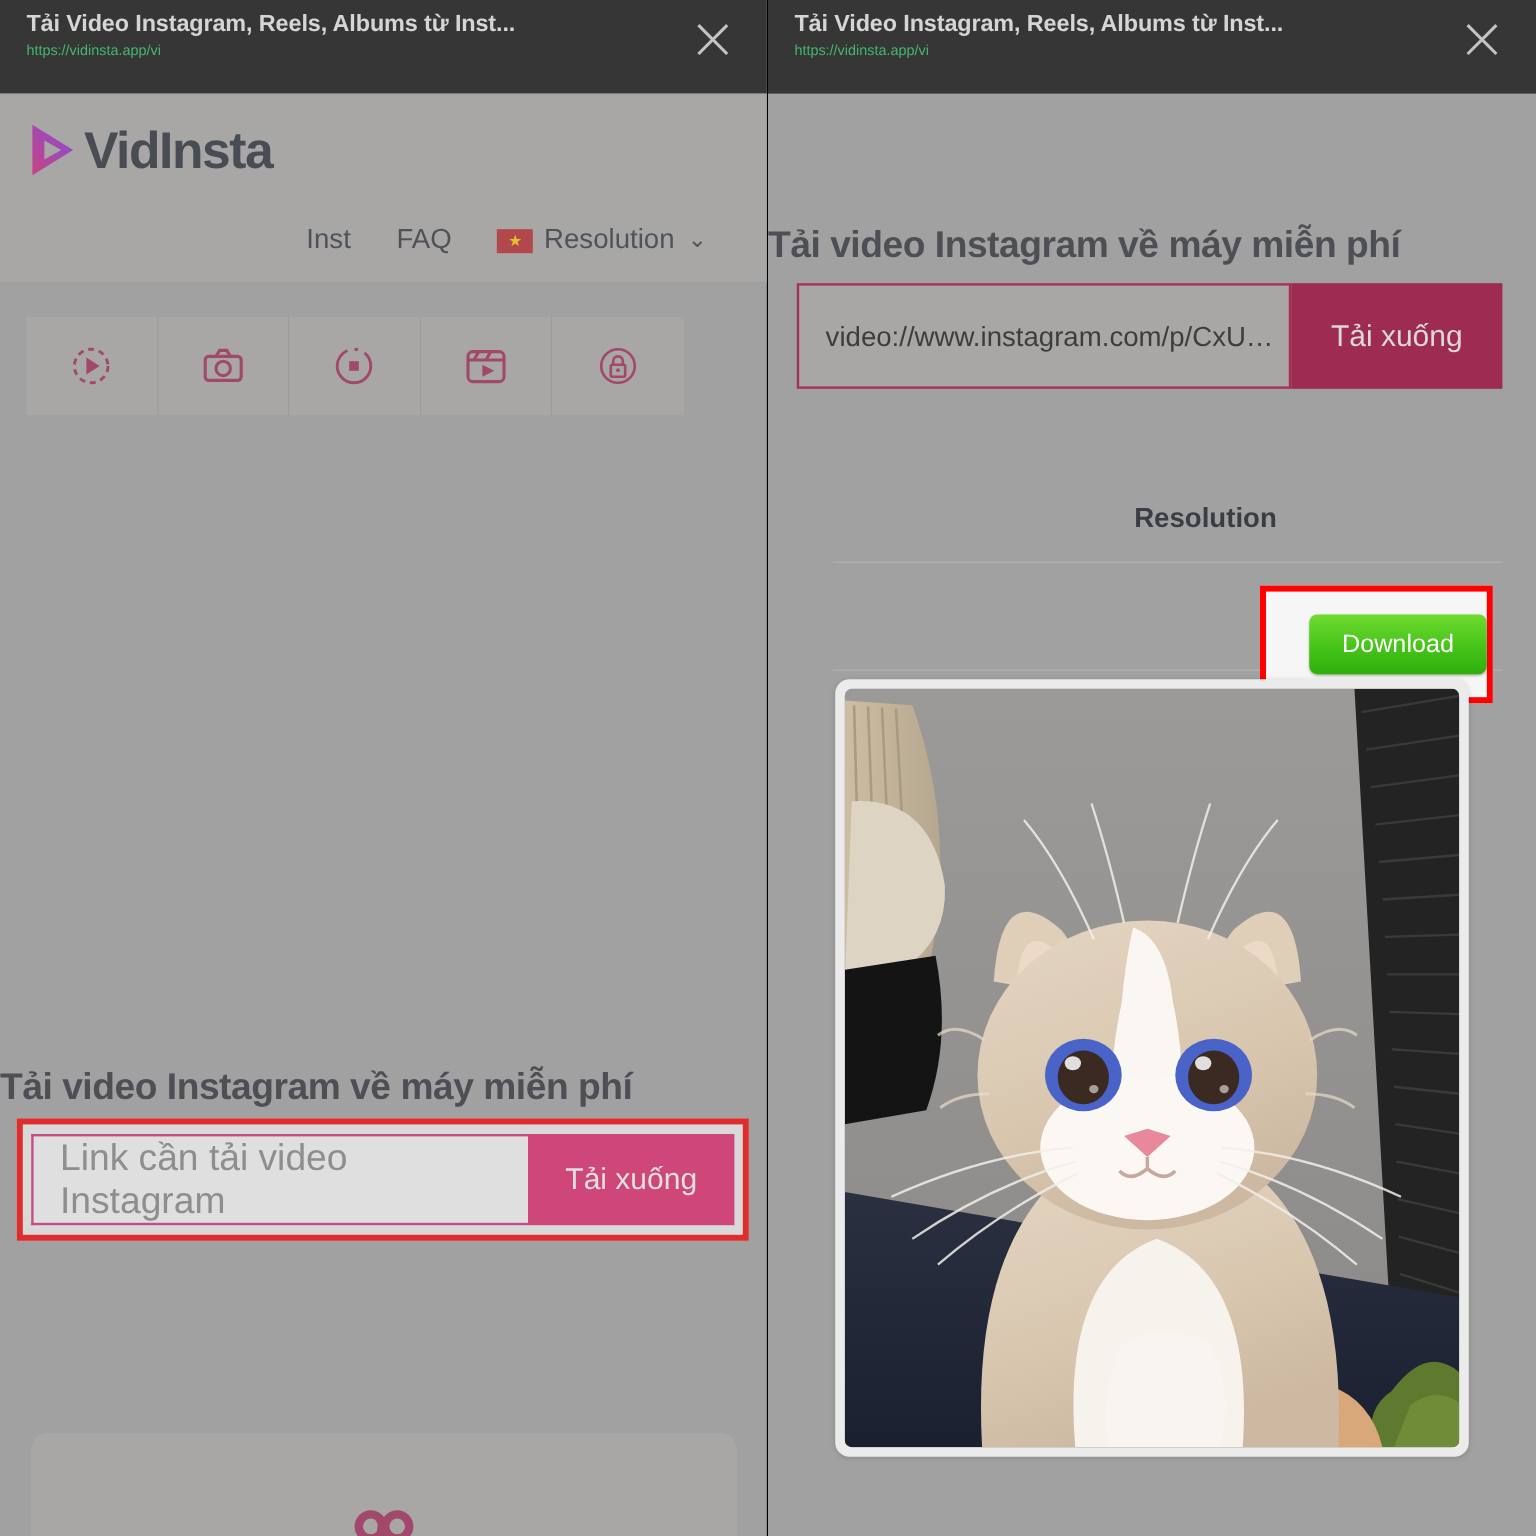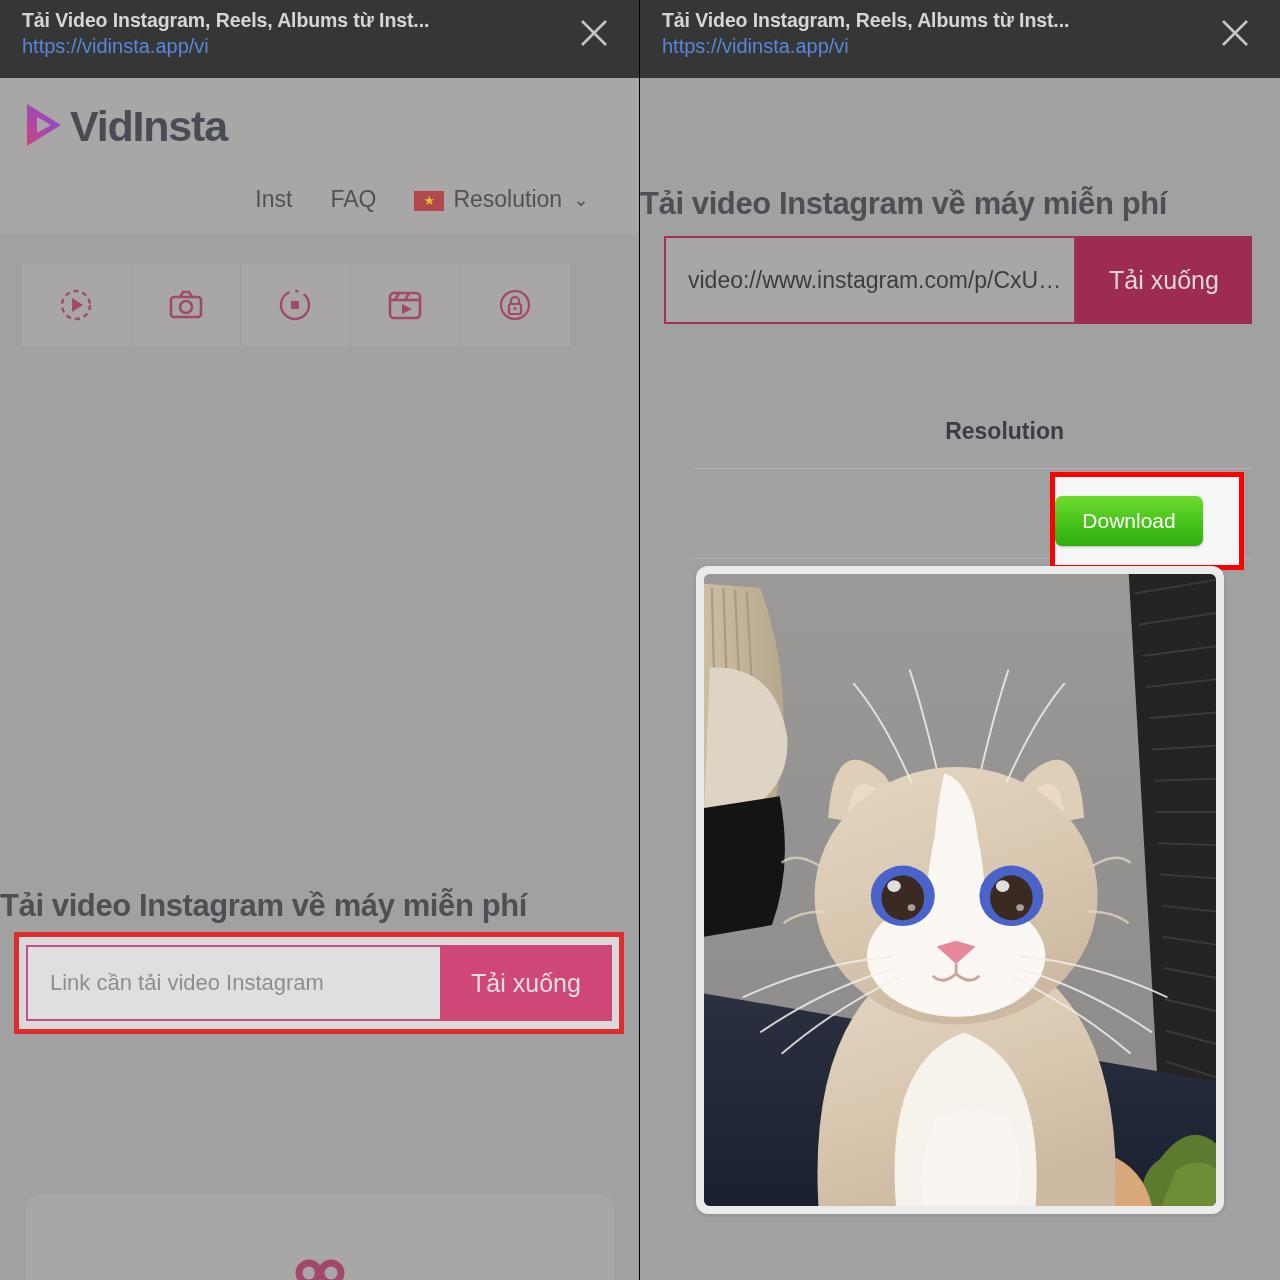--- a/index.html
+++ b/index.html
@@ -31,22 +31,22 @@
   .chrome-title {
     color: #f1f1f1;
     font-size: 19.5px;
     font-weight: bold;
     white-space: nowrap;
     overflow: hidden;
     max-width: 520px;
     letter-spacing: -0.1px;
   }
   .chrome-url {
-    color: #3b82f6;
-    font-size: 20px;
+    color: #22c55e;
+    font-size: 12px;
     margin-top: 3px;
     white-space: nowrap;
   }
   .chrome-close {
     position: absolute;
     right: 24px; top: 12px;
     width: 42px; height: 42px;
     cursor: pointer;
   }
   .chrome-close svg { display: block; }
@@ -130,21 +130,21 @@
     background: #f7f7f7;
     border: 5px solid #ff0000;
     padding: 8px 7px;
     display: flex;
   }
   .left-input {
     flex: 1;
     background: #ffffff;
     border: 2px solid #d6317d;
     border-right: none;
-    font-size: 22px;
+    font-size: 31px;
     color: #8b8b8b;
     padding: 0 22px;
     display: flex; align-items: center;
     font-family: "Liberation Sans", sans-serif;
     outline: none;
   }
   .left-btn {
     width: 172px;
     background: #e8256e;
     color: #ffffff;
@@ -214,25 +214,25 @@
   .res-label {
     position: absolute;
     left: 664px; top: 492px;
     width: 400px;
     text-align: center;
     font-size: 24px;
     color: #33363d;
   }
   .dl-annot {
     position: absolute;
-    left: 1050px; top: 472px;
+    left: 1050px; top: 488px;
     width: 194px; height: 98px;
     background: #f6f6f6;
     border: 5px solid #ff0000;
-    display: flex; align-items: center; justify-content: flex-start;
+    display: flex; align-items: center; justify-content: flex-end;
   }
   .dl-btn {
     width: 148px; height: 50px;
     border-radius: 7px;
     background: linear-gradient(180deg, #6fdb2f 0%, #46c31a 55%, #2fae0c 100%);
     color: #ffffff;
     font-size: 21px;
     display: flex; align-items: center; justify-content: center;
     cursor: pointer;
     box-shadow: 0 1px 2px rgba(0,0,0,.25);

